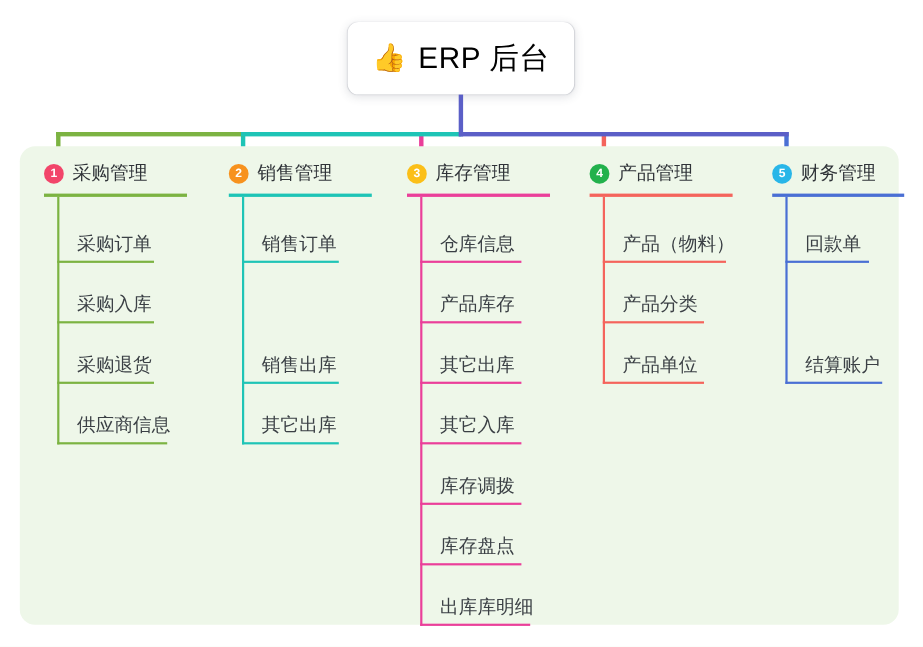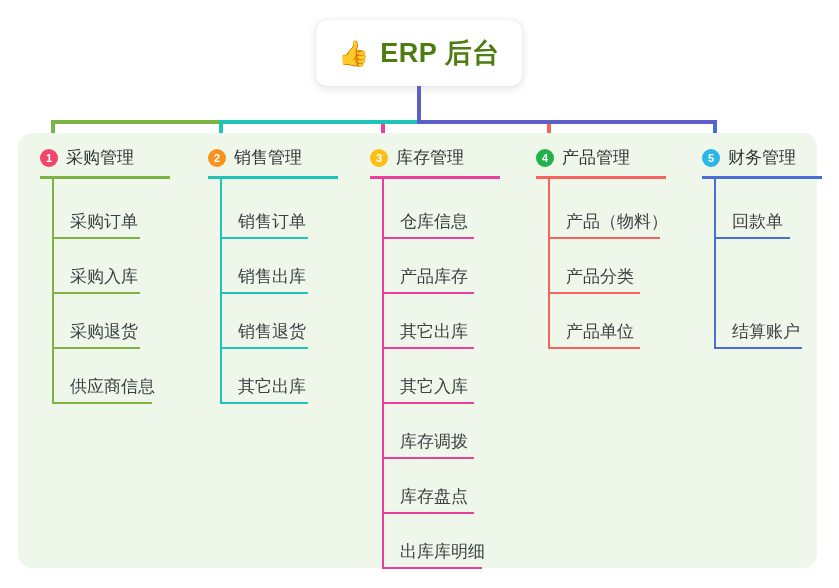--- a/index.html
+++ b/index.html
@@ -39,24 +39,23 @@
     display: flex;
     align-items: center;
     gap: 11px;
   }
   .root-emoji {
     font-size: 25px;
     line-height: 1;
   }
   .root-title {
     font-size: 27px;
-    color: #4d7c0f;
+    color: #000000;
     letter-spacing: 0.5px;
     white-space: nowrap;
-    font-weight: bold;
   }
 
   
   .conn {
     position: absolute;
   }
 
   
   .canvas {
     position: absolute;
@@ -183,26 +182,22 @@
           <div class="col-head">
             <span class="badge" style="background: rgb(247, 146, 30);">2</span>
             <span class="col-title">销售管理</span>
           </div>
           <div class="col-underline" style="width: 130px; background: rgb(30, 196, 182);"></div>
           <div class="col-spine" style="height: 225px; background: rgb(30, 196, 182);"></div>
           <div class="leaf" style="top: 76px; height: 30px; width: 88px;">
             <span class="leaf-label">销售订单</span>
             <div class="leaf-underline" style="width: 88px; background: rgb(30, 196, 182);"></div>
           </div>
-          <div class="leaf" style="top: 131px; height: 30px; width: 88px;">
+          <div class="leaf" style="top: 186px; height: 30px; width: 88px;">
             <span class="leaf-label">销售出库</span>
-            <div class="leaf-underline" style="width: 88px; background: rgb(30, 196, 182);"></div>
-          </div>
-          <div class="leaf" style="top: 186px; height: 30px; width: 88px;">
-            <span class="leaf-label">销售退货</span>
             <div class="leaf-underline" style="width: 88px; background: rgb(30, 196, 182);"></div>
           </div>
           <div class="leaf" style="top: 241px; height: 30px; width: 88px;">
             <span class="leaf-label">其它出库</span>
             <div class="leaf-underline" style="width: 88px; background: rgb(30, 196, 182);"></div>
           </div>
         </div>
         <div class="column" style="left: 352px; width: 170px; height: 100%;">
           <div class="col-head">
             <span class="badge" style="background: rgb(251, 191, 24);">3</span>

